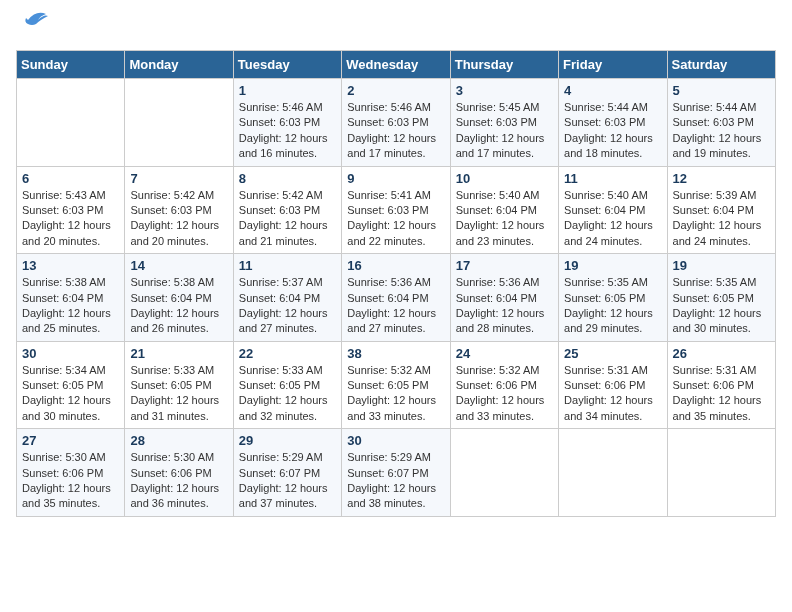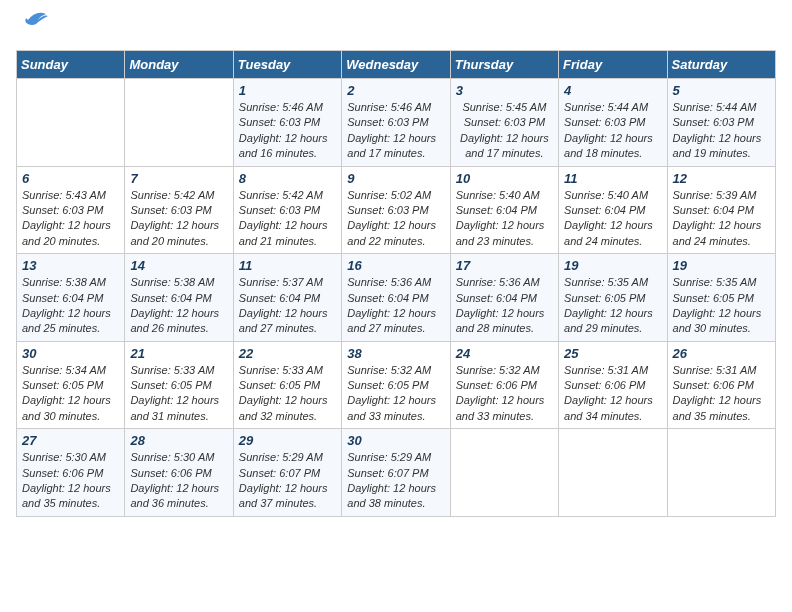--- a/index.html
+++ b/index.html
@@ -40,21 +40,20 @@
     }
     .title-block h2 {
       font-size: 16px;
       color: #555;
       font-weight: normal;
     }
     .calendar {
       width: 100%;
       border-collapse: collapse;
       font-size: 11px;
-      font-style: italic;
     }
     .calendar thead tr th {
       background: #2a6496;
       color: #fff;
       padding: 6px 4px;
       text-align: left;
       font-size: 13px;
       font-weight: bold;
       border: 1px solid #ccc;
     }
@@ -131,21 +130,21 @@
 Daylight: 12 hours and 16 minutes.</div>
         </td>
         <td>
           <span class="day-num">2</span>
           <div class="day-info" style="white-space: pre-line;">Sunrise: 5:46 AM
 Sunset: 6:03 PM
 Daylight: 12 hours and 17 minutes.</div>
         </td>
         <td>
           <span class="day-num">3</span>
-          <div class="day-info" style="white-space: pre-line; text-align: center;">Sunrise: 5:45 AM
+          <div class="day-info" style="white-space: pre-line;">Sunrise: 5:45 AM
 Sunset: 6:03 PM
 Daylight: 12 hours and 17 minutes.</div>
         </td>
         <td>
           <span class="day-num">4</span>
           <div class="day-info" style="white-space: pre-line;">Sunrise: 5:44 AM
 Sunset: 6:03 PM
 Daylight: 12 hours and 18 minutes.</div>
         </td>
         <td>
@@ -169,21 +168,21 @@
 Daylight: 12 hours and 20 minutes.</div>
         </td>
         <td>
           <span class="day-num">8</span>
           <div class="day-info" style="white-space: pre-line;">Sunrise: 5:42 AM
 Sunset: 6:03 PM
 Daylight: 12 hours and 21 minutes.</div>
         </td>
         <td>
           <span class="day-num">9</span>
-          <div class="day-info" style="white-space: pre-line;">Sunrise: 5:02 AM
+          <div class="day-info" style="white-space: pre-line;">Sunrise: 5:41 AM
 Sunset: 6:03 PM
 Daylight: 12 hours and 22 minutes.</div>
         </td>
         <td>
           <span class="day-num">10</span>
           <div class="day-info" style="white-space: pre-line;">Sunrise: 5:40 AM
 Sunset: 6:04 PM
 Daylight: 12 hours and 23 minutes.</div>
         </td>
         <td>

